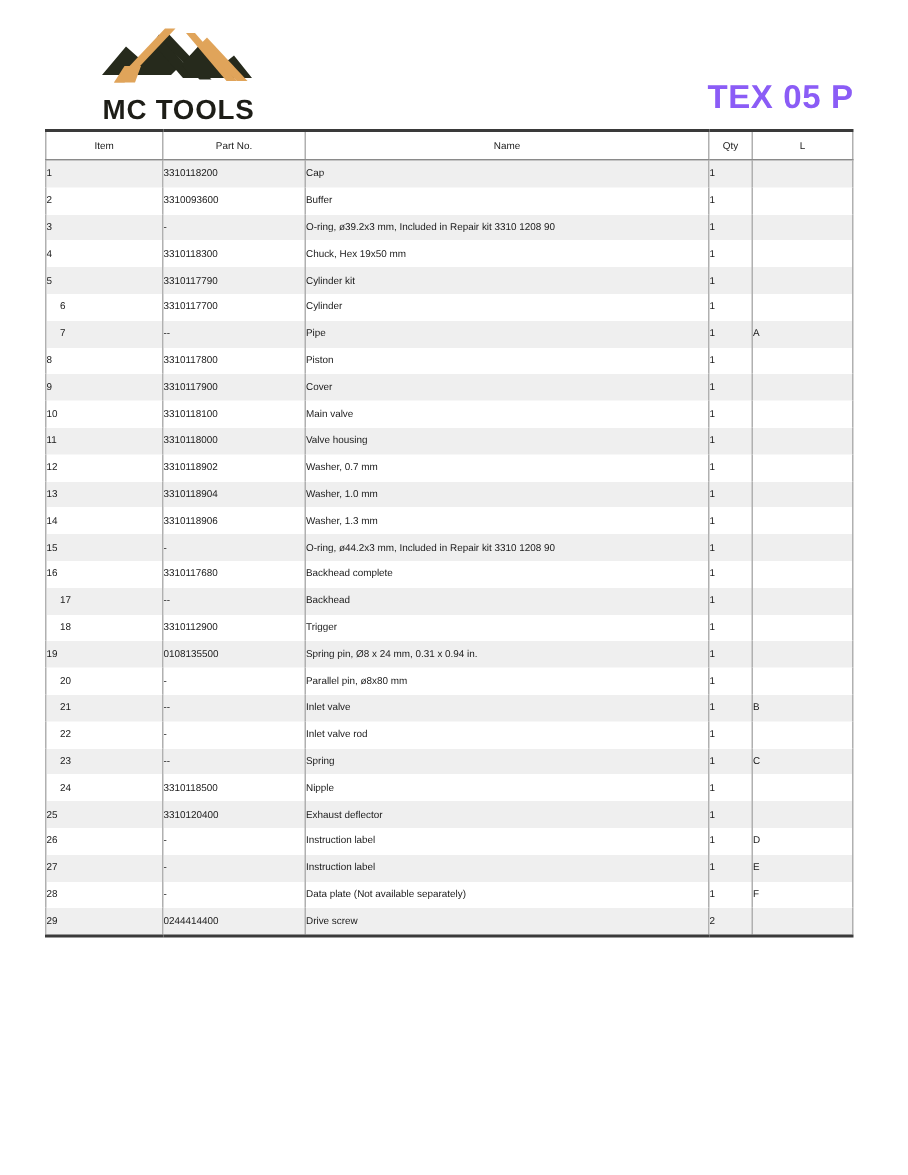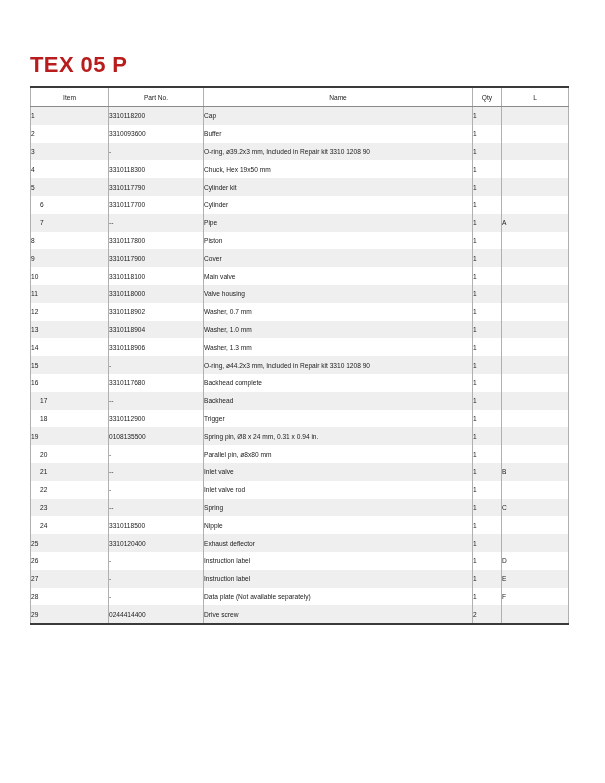--- a/index.html
+++ b/index.html
@@ -47,21 +47,21 @@
     letter-spacing: 0.5px;
     color: #1d1d17;
     line-height: 1;
     margin-top: 1px;
   }
 
   .doc-title {
     font-size: 22px;
     font-weight: bold;
     letter-spacing: 0.4px;
-    color: #b91c1c;
+    color: #8b5cf6;
     margin-bottom: 8px;
     text-align: center;
   }
 
   
   .parts-table-wrap {
     position: absolute;
     left: 30px;
     top: 86px;
     width: 538px;
@@ -117,20 +117,33 @@
   td.cell-qty   { padding-left: 5px; }
   td.cell-l     { padding-left: 7px; }
 
   td.cell-item.indent { padding-left: 9px; }
 </style>
 </head>
 <body>
 
 <div class="page-header">
 
+  <div class="brand-block">
+    <svg class="brand-logo" viewBox="0 0 244 100">
+      <path d="M20 74 L52 36 L70 52 L92 26 L124 62 L112 74 Z" fill="#262a1c"></path>
+      <path d="M96 20 L146 78 L128 78 L88 32 Z" fill="#262a1c"></path>
+      <path d="M104 14 L166 80 L150 80 L96 24 Z" fill="#262a1c"></path>
+      <path d="M126 60 L150 34 L176 64 L196 48 L220 78 L140 78 Z" fill="#262a1c"></path>
+      <path d="M104 12 L118 12 L50 84 L36 84 Z" fill="#e0a45a"></path>
+      <path d="M36 84 L64 84 L72 62 L50 62 Z" fill="#e0a45a"></path>
+      <path d="M132 18 L144 18 L200 82 L186 82 Z" fill="#e0a45a"></path>
+      <path d="M150 34 L160 24 L214 82 L200 82 Z" fill="#e0a45a"></path>
+    </svg>
+    <div class="brand-name">MC TOOLS</div>
+  </div>
 
   <div class="doc-title">TEX 05 P</div>
 </div>
 
 <div class="parts-table-wrap">
   <table class="parts-table">
     <colgroup>
       <col class="col-item">
         <col class="col-part">
         <col class="col-name">

